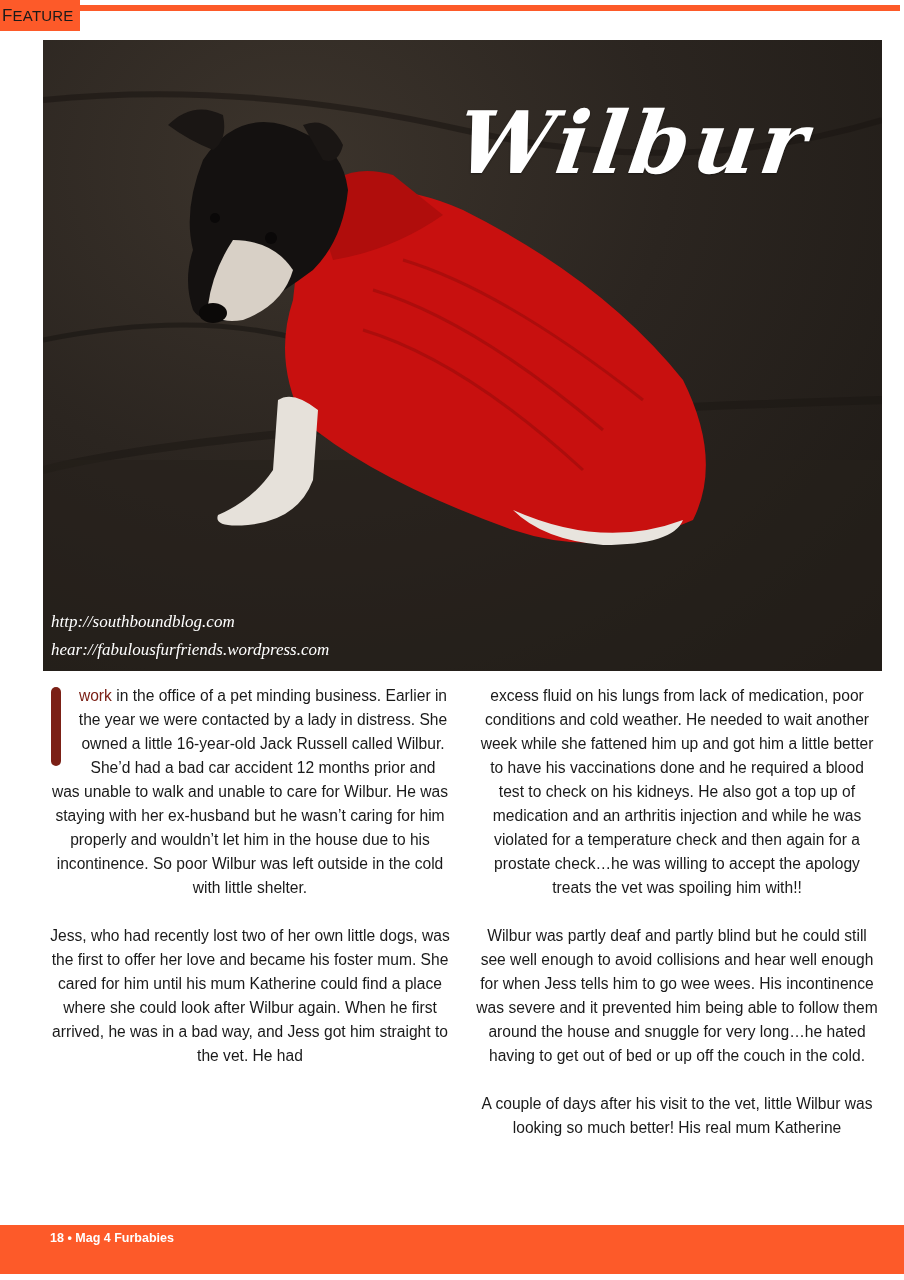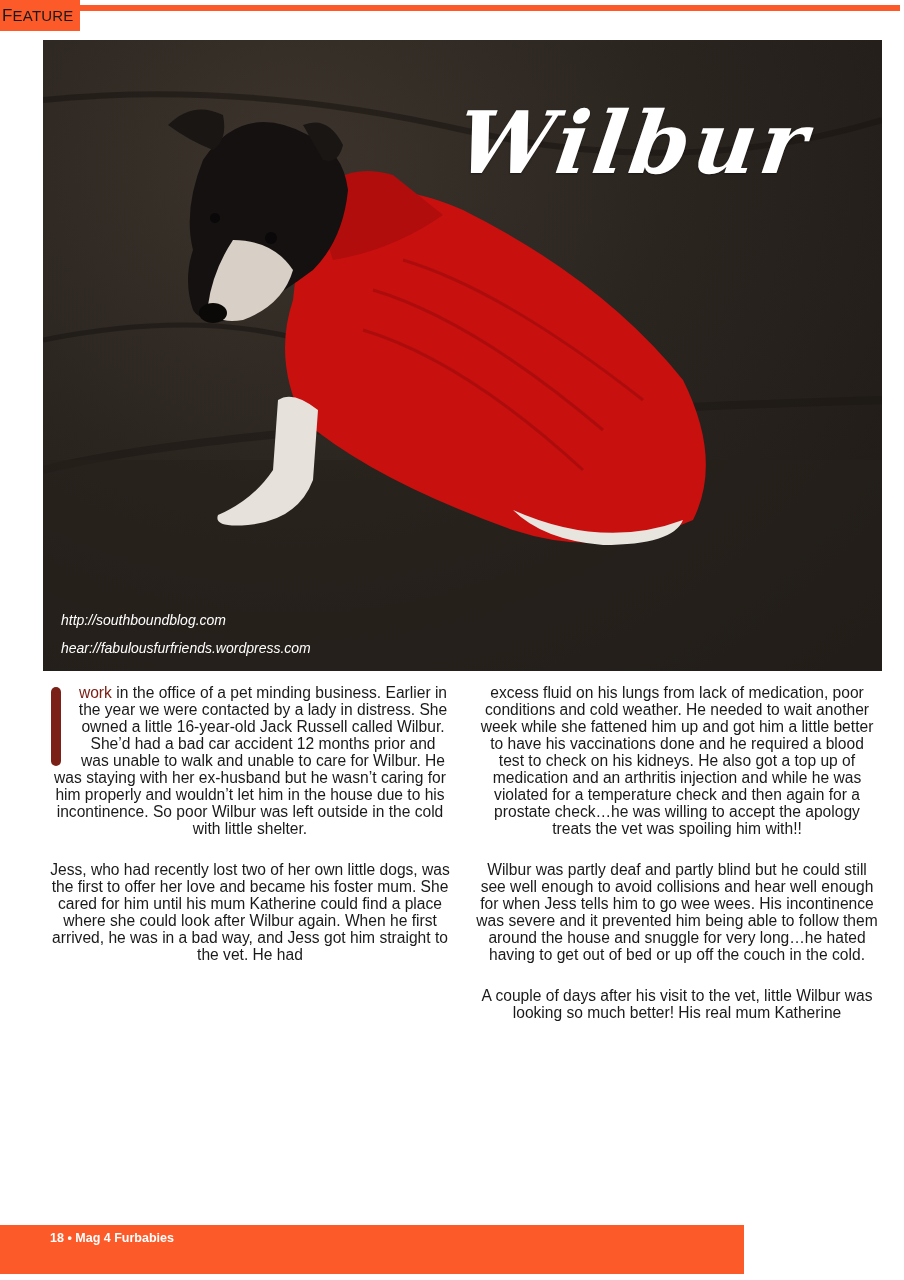--- a/index.html
+++ b/index.html
@@ -11,34 +11,34 @@
   .section-tag .big { font-size:17px; }
   .top-rule { position:absolute; left:48px; top:5px; width:852px; height:6px; background:#fd5a29; }
 
   .hero { position:absolute; left:43px; top:40px; width:839px; height:631px; overflow:hidden;
     background: radial-gradient(ellipse at 30% 20%, #3c342c 0%, #2b2520 45%, #1d1915 100%); }
   .hero svg.photo { position:absolute; left:0; top:0; width:839px; height:631px; }
   .hero-title { position:absolute; left:415px; top:52px; color:#ffffff;
     font-family:"DejaVu Serif", serif; font-style:italic; font-weight:bold; font-size:86px; letter-spacing:4px;
     transform:skewX(-8deg); text-shadow:0 1px 2px rgba(0,0,0,0.4); }
   .byline { position:absolute; left:6px; top:520px; color:#ffffff; font-size:31px; font-family:"DejaVu Sans", sans-serif; }
-  .url { position:absolute; left:18px; color:#ffffff; font-style:italic; font-size:14px; font-family:Liberation Sans, sans-serif; }
+  .url { position:absolute; left:8px; color:#ffffff; font-style:italic; font-size:17px; font-family:Liberation Serif, serif; }
   .url1 { top:572px; }
   .url2 { top:600px; }
 
-  .col { position:absolute; top:684px; width:402px; font-size:15.6px; line-height:17px; color:#1a1a1a; }
+  .col { position:absolute; top:684px; width:402px; font-size:15.6px; line-height:24px; color:#1a1a1a; }
   .col-left { left:49px; }
   .col-right { left:476px; }
   .col p { margin:0 0 24.2px 0;text-align:center; }
   .justify { text-align:justify; }
   .dropcap { float:left; width:10px; height:79px; background:#7b2016; border-radius:5px;
     margin:3px 14px 0 2px; }
   .lead-word { color:#7b2016; }
 
-  .footer { position:absolute; left:0; top:1225px; width:744px; height:49px; background:#fd5a29; }
+  .footer { position:absolute; left:0; top:1225px; width:904px; height:49px; background:#fd5a29; }
   .footer-text { position:absolute; left:50px; top:6px; color:#ffffff; font-weight:bold; font-size:12.5px; }
 </style>
 </head>
 <body>
 
 <div class="section-tag">
   <span class="big">F</span>
     <span>EATURE</span>
 </div>
 <div class="top-rule"></div>

